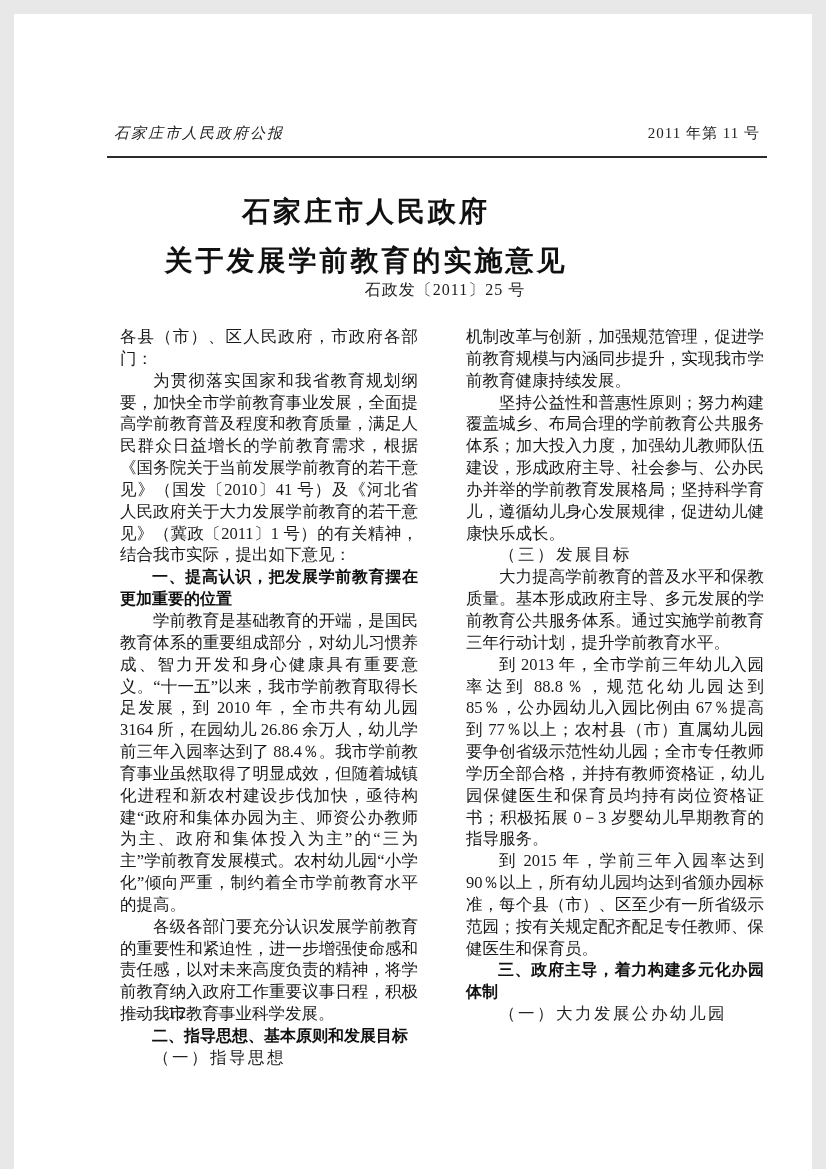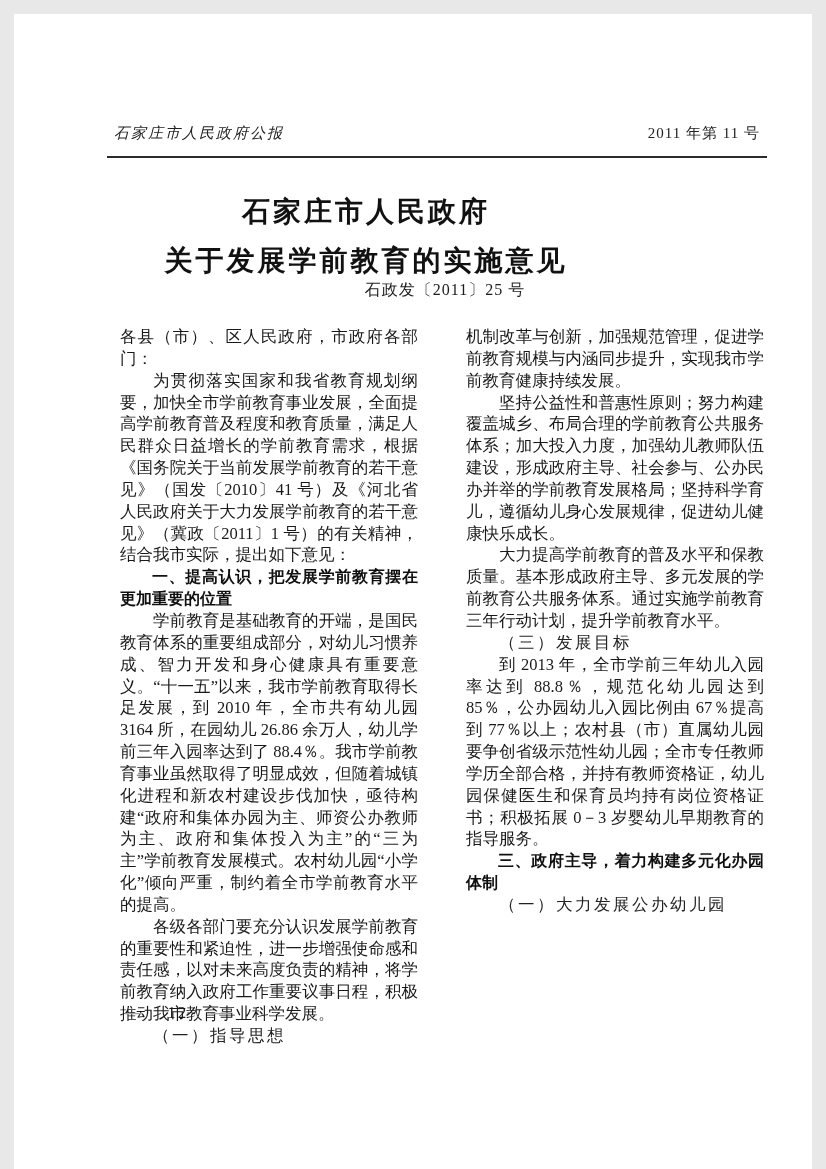--- a/index.html
+++ b/index.html
@@ -124,28 +124,30 @@
 
   <div class="doc-number">石政发〔2011〕25 号</div>
 
   <div class="body-columns">
     <div class="column">
         <p class="para salutation">各县（市）、区人民政府，市政府各部门：</p>
         <p class="para paragraph">为贯彻落实国家和我省教育规划纲要，加快全市学前教育事业发展，全面提高学前教育普及程度和教育质量，满足人民群众日益增长的学前教育需求，根据《国务院关于当前发展学前教育的若干意见》（国发〔2010〕41 号）及《河北省人民政府关于大力发展学前教育的若干意见》（冀政〔2011〕1 号）的有关精神，结合我市实际，提出如下意见：</p>
         <p class="para section-heading">一、提高认识，把发展学前教育摆在更加重要的位置</p>
         <p class="para paragraph">学前教育是基础教育的开端，是国民教育体系的重要组成部分，对幼儿习惯养成、智力开发和身心健康具有重要意义。“十一五”以来，我市学前教育取得长足发展，到 2010 年，全市共有幼儿园 3164 所，在园幼儿 26.86 余万人，幼儿学前三年入园率达到了 88.4％。我市学前教育事业虽然取得了明显成效，但随着城镇化进程和新农村建设步伐加快，亟待构建“政府和集体办园为主、师资公办教师为主、政府和集体投入为主”的“三为主”学前教育发展模式。农村幼儿园“小学化”倾向严重，制约着全市学前教育水平的提高。</p>
         <p class="para paragraph">各级各部门要充分认识发展学前教育的重要性和紧迫性，进一步增强使命感和责任感，以对未来高度负责的精神，将学前教育纳入政府工作重要议事日程，积极推动我市教育事业科学发展。</p>
+        <p class="para section-heading">二、指导思想、基本原则和发展目标</p>
         <p class="para sub-heading">（一）指导思想</p>
       </div>
     <div class="column">
         <p class="para continuation">机制改革与创新，加强规范管理，促进学前教育规模与内涵同步提升，实现我市学前教育健康持续发展。</p>
         <p class="para paragraph">坚持公益性和普惠性原则；努力构建覆盖城乡、布局合理的学前教育公共服务体系；加大投入力度，加强幼儿教师队伍建设，形成政府主导、社会参与、公办民办并举的学前教育发展格局；坚持科学育儿，遵循幼儿身心发展规律，促进幼儿健康快乐成长。</p>
+        <p class="para sub-heading">（三）发展目标</p>
         <p class="para paragraph">大力提高学前教育的普及水平和保教质量。基本形成政府主导、多元发展的学前教育公共服务体系。通过实施学前教育三年行动计划，提升学前教育水平。</p>
-        <p class="para sub-heading">（三）发展目标</p>
         <p class="para paragraph">到 2013 年，全市学前三年幼儿入园率达到 88.8％，规范化幼儿园达到 85％，公办园幼儿入园比例由 67％提高到 77％以上；农村县（市）直属幼儿园要争创省级示范性幼儿园；全市专任教师学历全部合格，并持有教师资格证，幼儿园保健医生和保育员均持有岗位资格证书；积极拓展 0－3 岁婴幼儿早期教育的指导服务。</p>
+        <p class="para paragraph">到 2015 年，学前三年入园率达到 90％以上，所有幼儿园均达到省颁办园标准，每个县（市）、区至少有一所省级示范园；按有关规定配齐配足专任教师、保健医生和保育员。</p>
         <p class="para section-heading">三、政府主导，着力构建多元化办园体制</p>
         <p class="para sub-heading">（一）大力发展公办幼儿园</p>
       </div>
   </div>
 
   <div class="page-footer">
     <span class="footer-dash">—</span>
     <span class="footer-page-number">12</span>
     <span class="footer-dash">—</span>
   </div>

